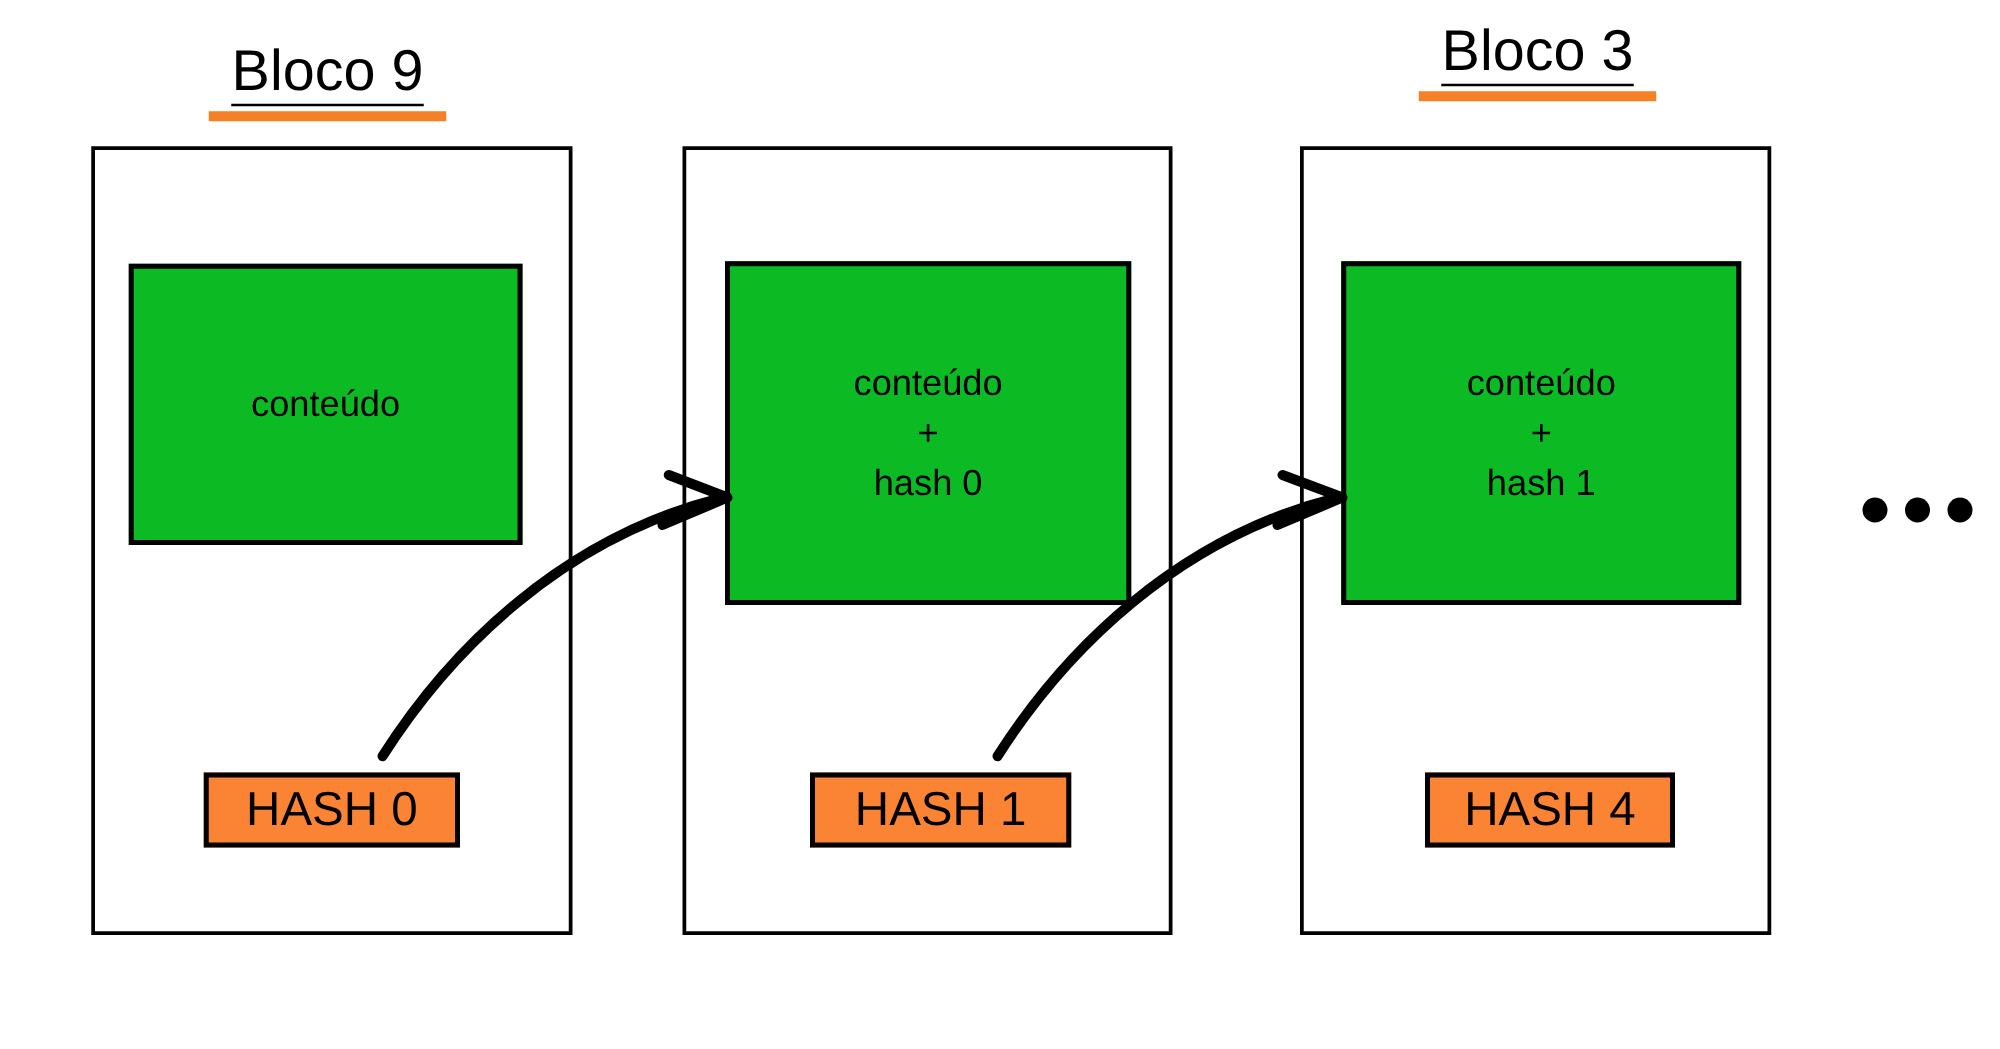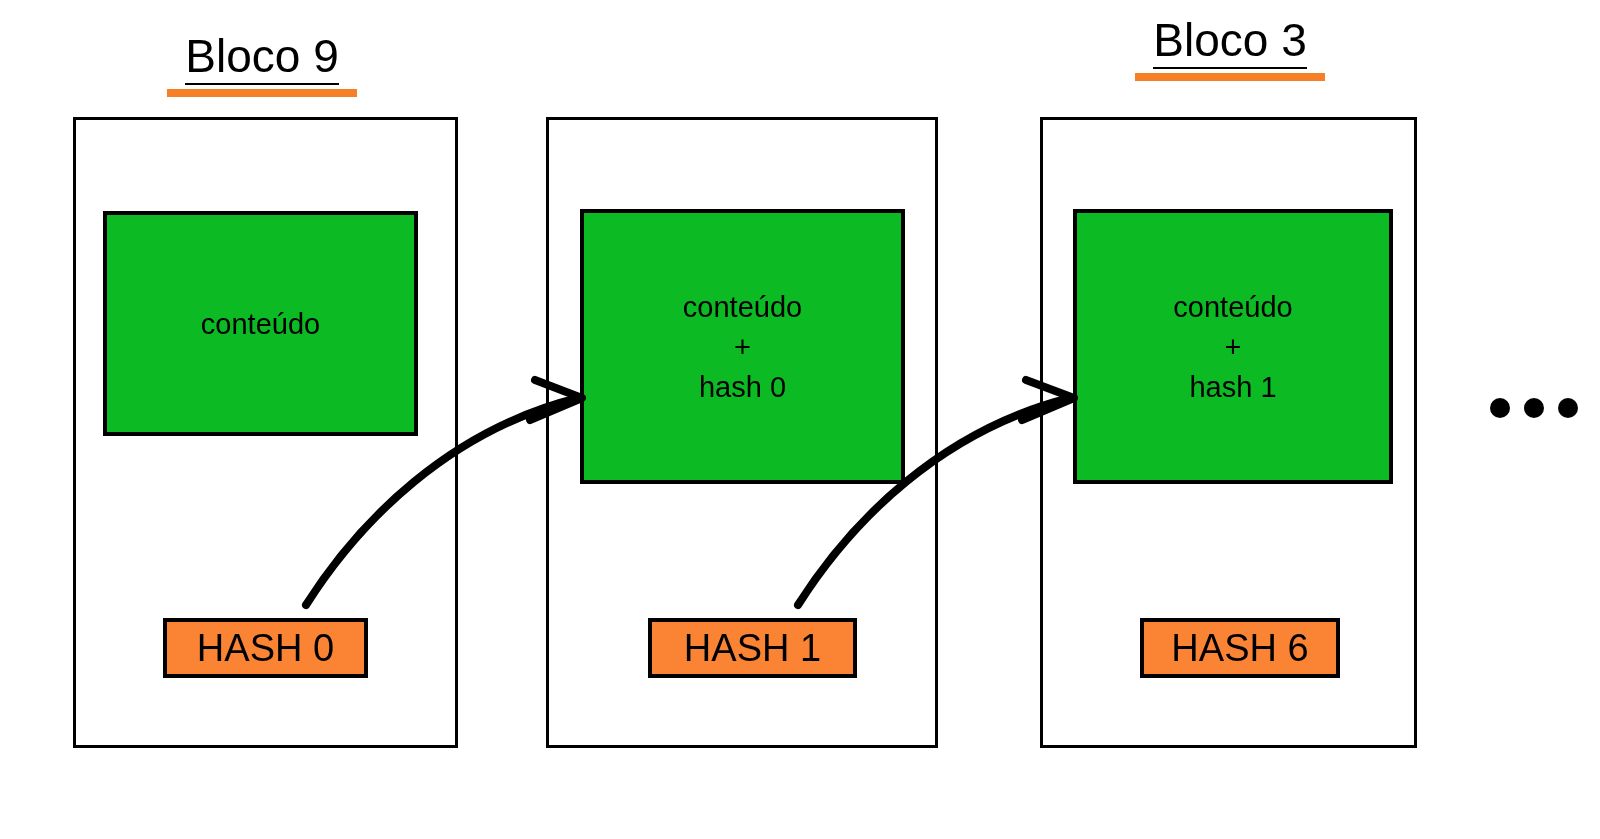--- a/index.html
+++ b/index.html
@@ -147,21 +147,21 @@
 
   <div class="block-frame" style="left:1040px; top:117px; width:377px; height:631px;"></div>
 
   <div class="content-box" style="left:1073px; top:209px; width:320px; height:275px;">
     <div class="cline">conteúdo</div>
     <div class="cline">+</div>
     <div class="cline">hash 1</div>
   </div>
 
   <div class="hash-box" style="left:1140px; top:618px; width:200px; height:60px;">
-    <span>HASH 6</span>
+    <span>HASH 4</span>
   </div>
 
   <svg id="arrows" viewBox="0 0 1600 839">
 
     <g>
       <path d="M 306 605 C 360 520 450 430 578 398" fill="none" stroke="#000000" stroke-width="8" stroke-linecap="round"></path>
       <path d="M 535 380 L 582 398 L 530 420" fill="none" stroke="#000000" stroke-width="8" stroke-linecap="round" stroke-linejoin="round"></path>
     </g>
 
     <g>

